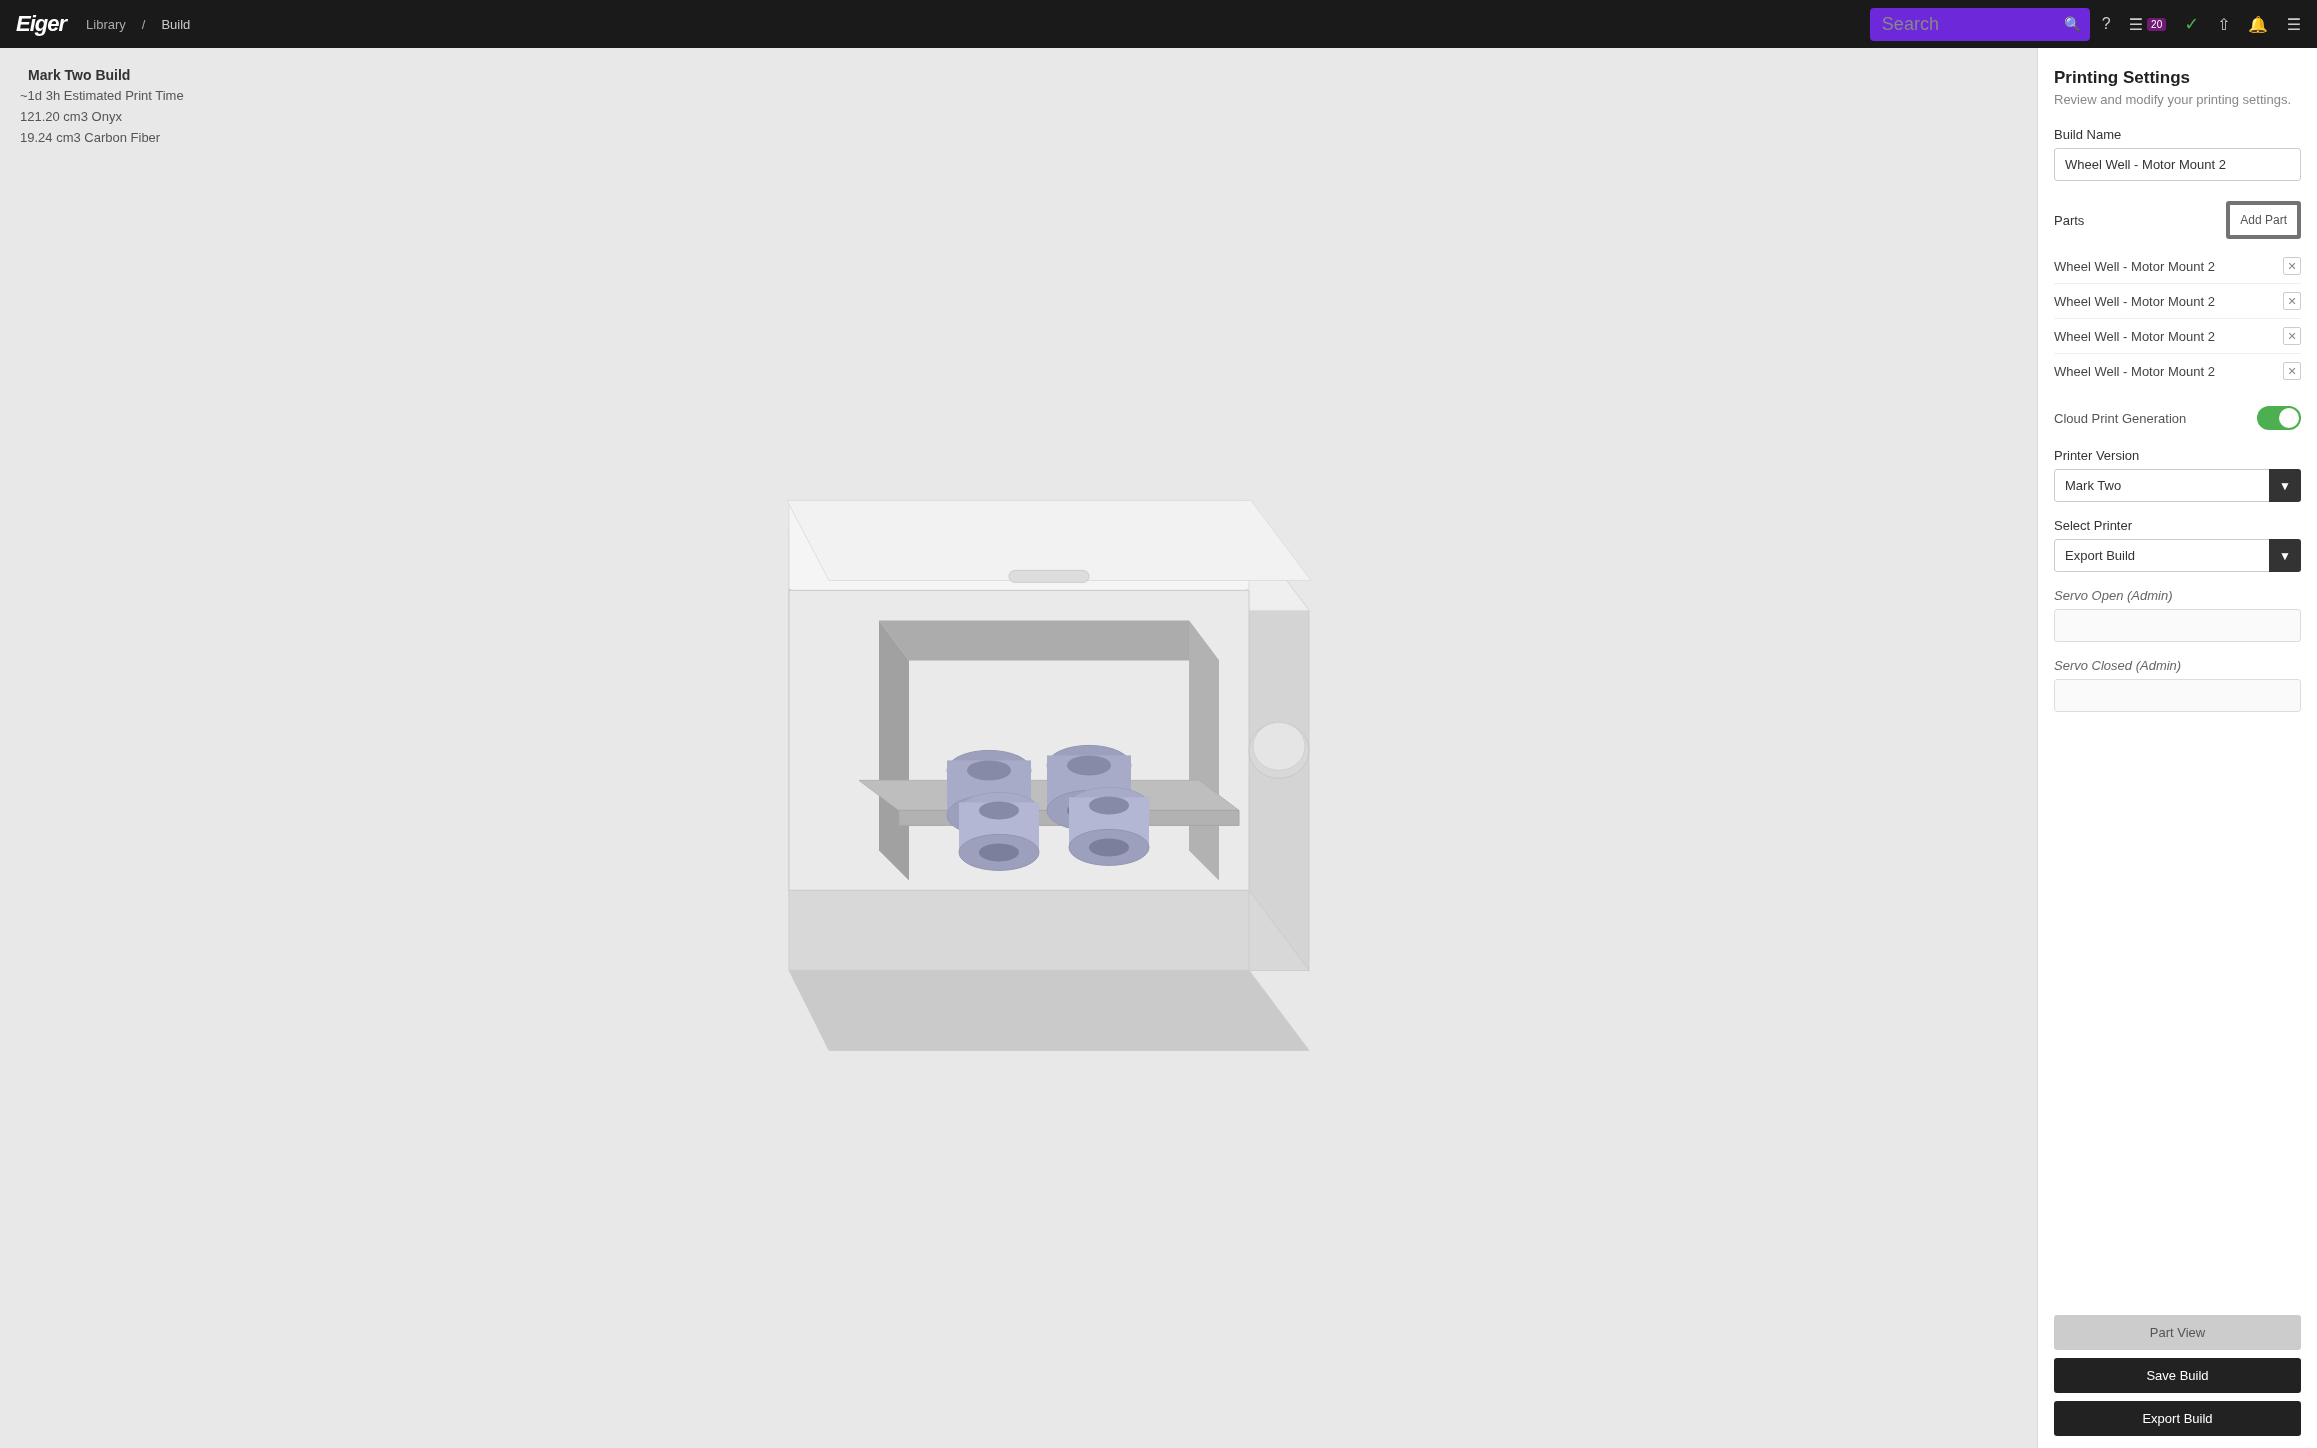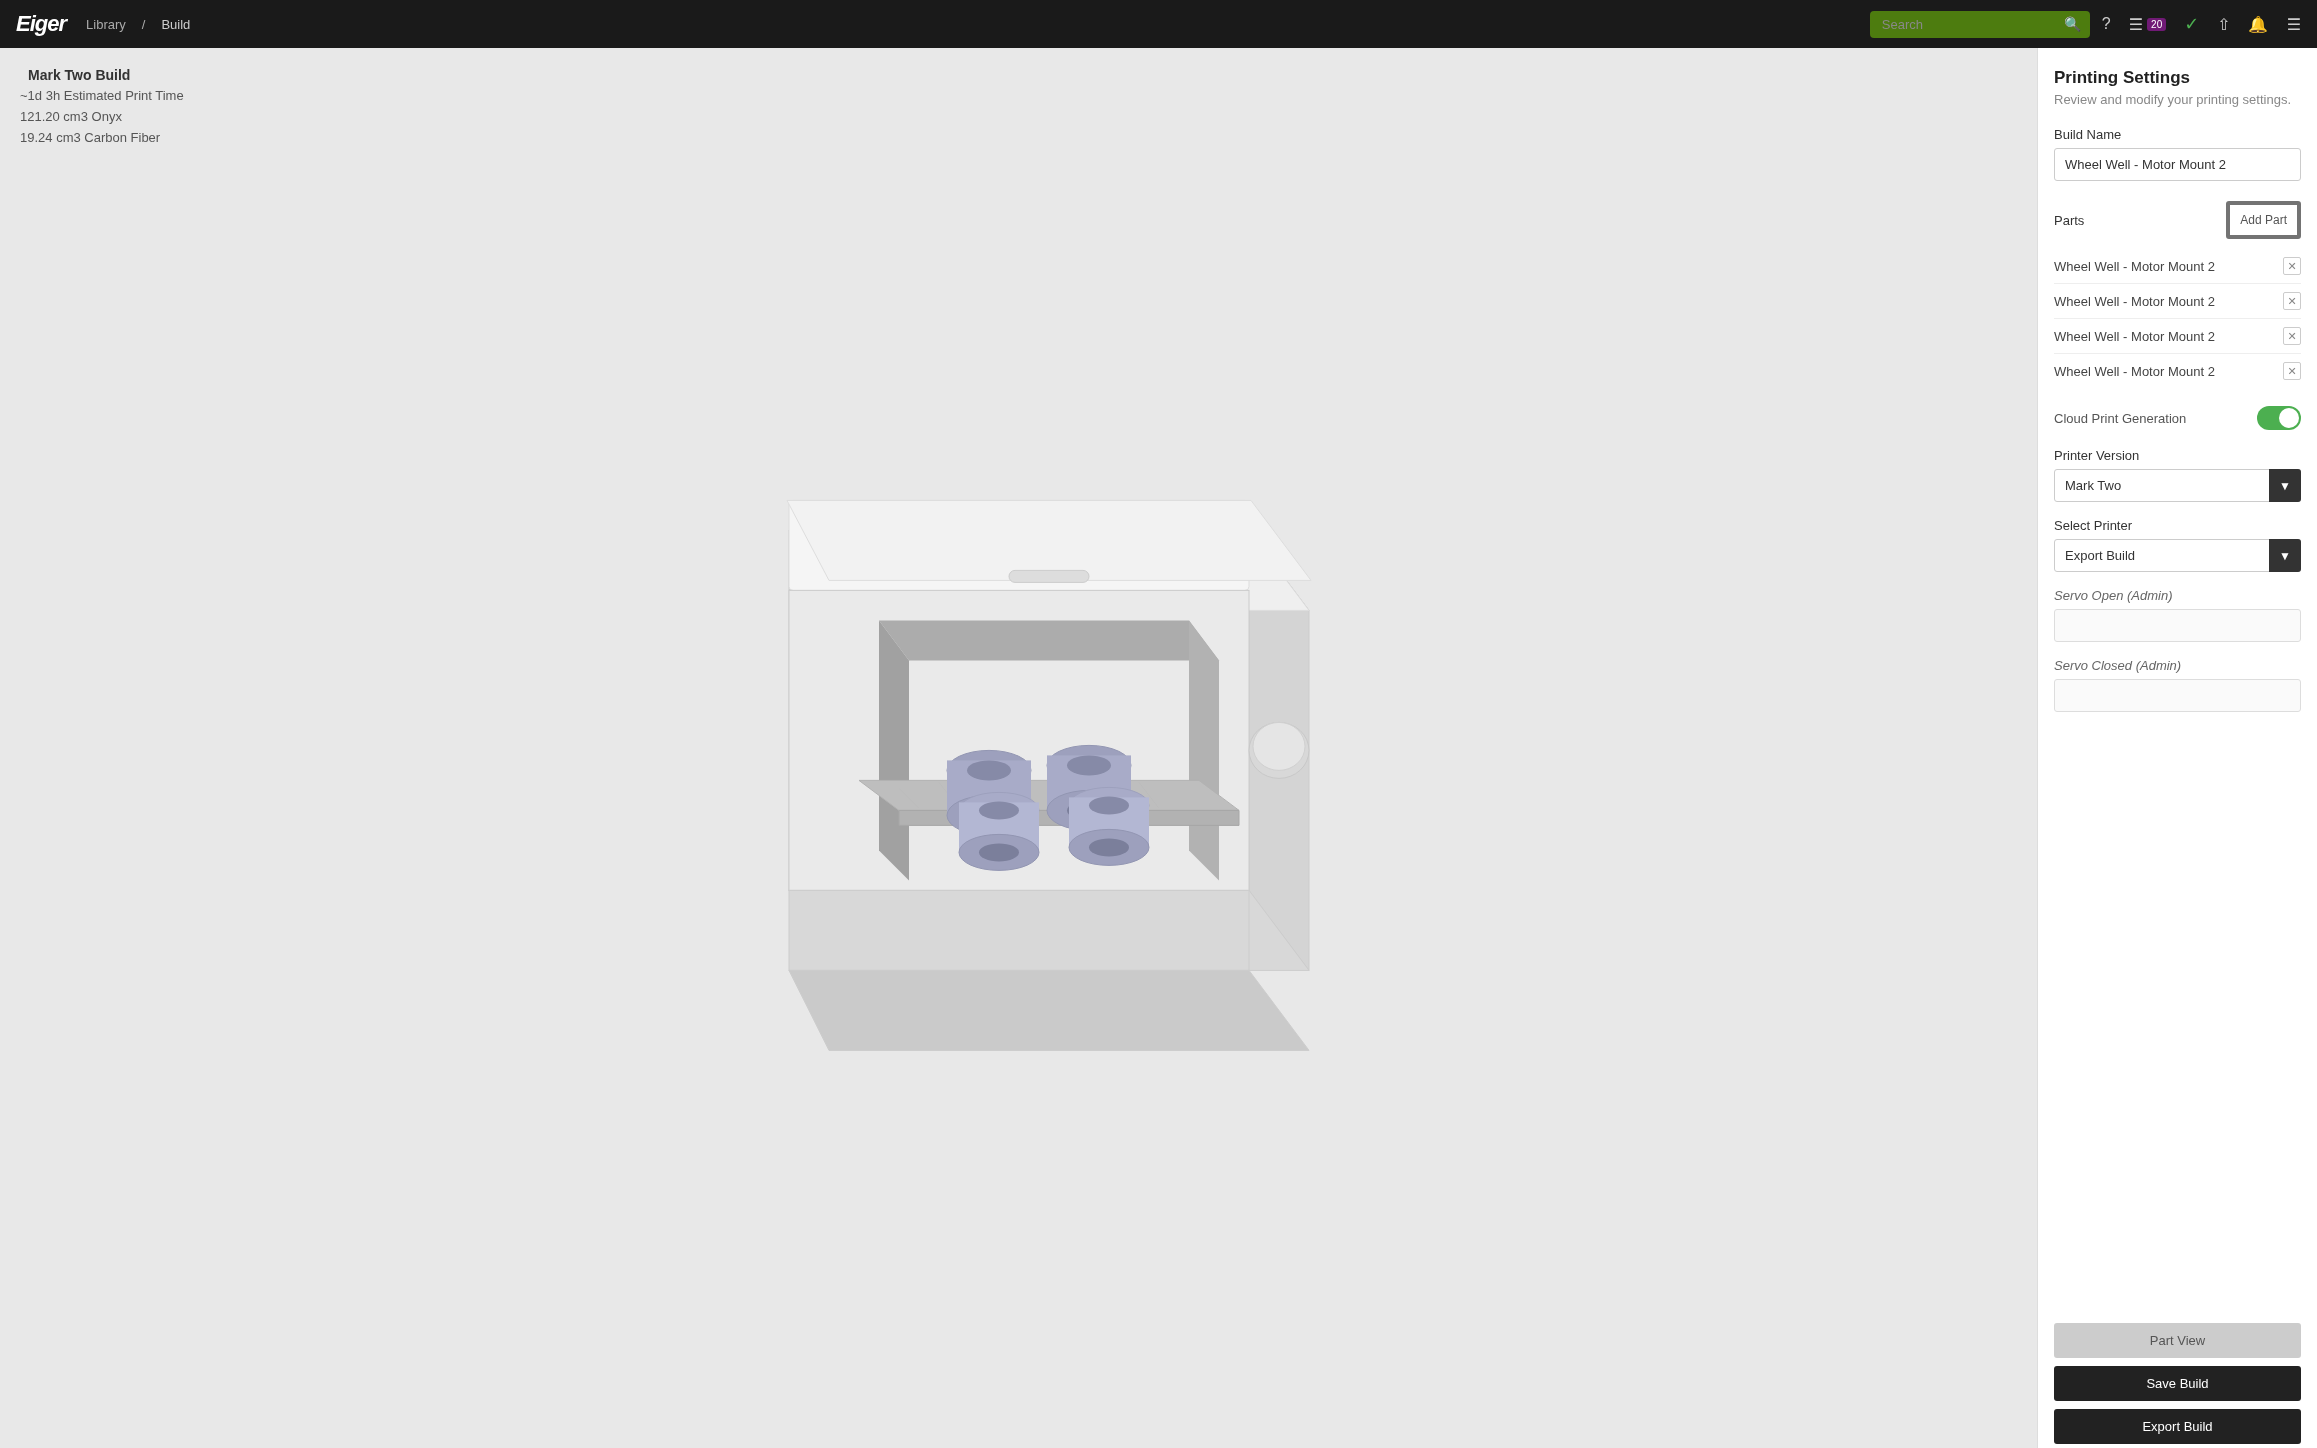--- a/index.html
+++ b/index.html
@@ -41,26 +41,26 @@
     .topnav-breadcrumb a { color: #aaa; text-decoration: none; }
     .topnav-breadcrumb span { color: #aaa; }
     .topnav-breadcrumb .current { color: #ccc; }
     .topnav-spacer { flex: 1; }
     .search-wrap {
       position: relative;
       display: flex;
       align-items: center;
     }
     .search-input {
-      background: #4d7c0f;
+      background: #6d28d9;
       border: none;
       border-radius: 4px;
       color: #ccc;
       padding: 6px 32px 6px 12px;
-      font-size: 13px;
+      font-size: 18px;
       width: 220px;
       outline: none;
     }
     .search-input::placeholder { color: #888; }
     .search-icon-btn {
       position: absolute;
       right: 8px;
       background: none;
       border: none;
       color: #888;
@@ -315,21 +315,21 @@
       padding: 8px 10px;
       font-size: 13px;
       color: #333;
       background: #fafafa;
       outline: none;
       margin-bottom: 16px;
     }
 
     
     .panel-footer {
-      padding: 0 16px 4px;
+      padding: 0 16px 12px;
       display: flex;
       flex-direction: column;
       gap: 8px;
     }
     .btn-part-view {
       width: 100%;
       padding: 10px;
       background: #ccc;
       border: none;
       border-radius: 3px;

